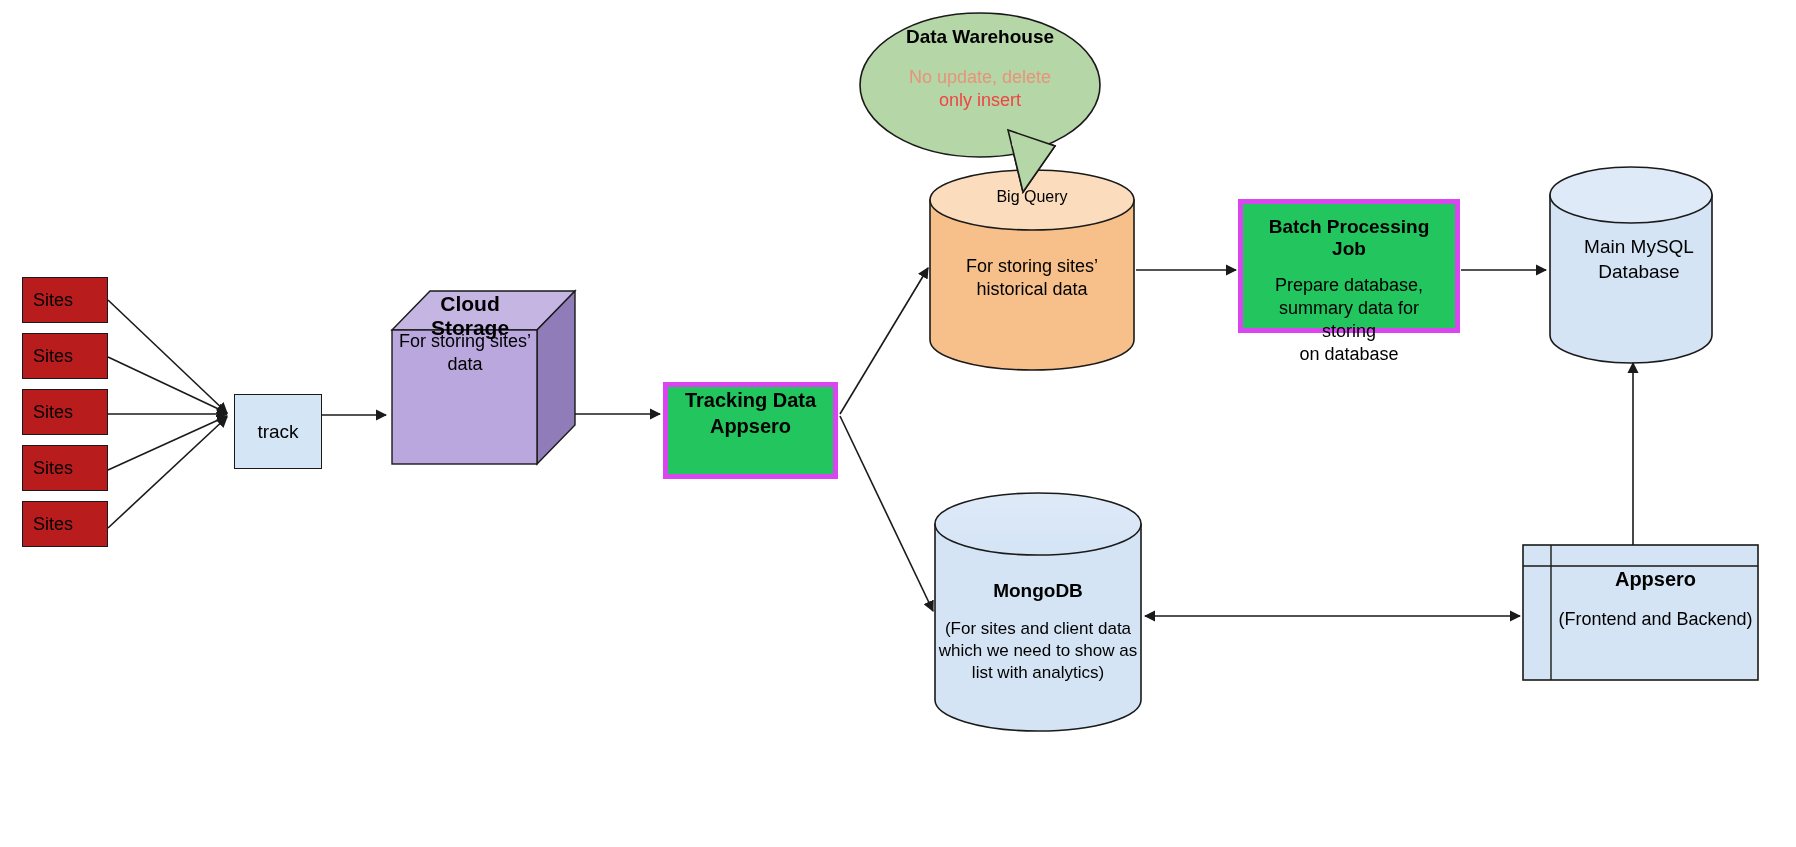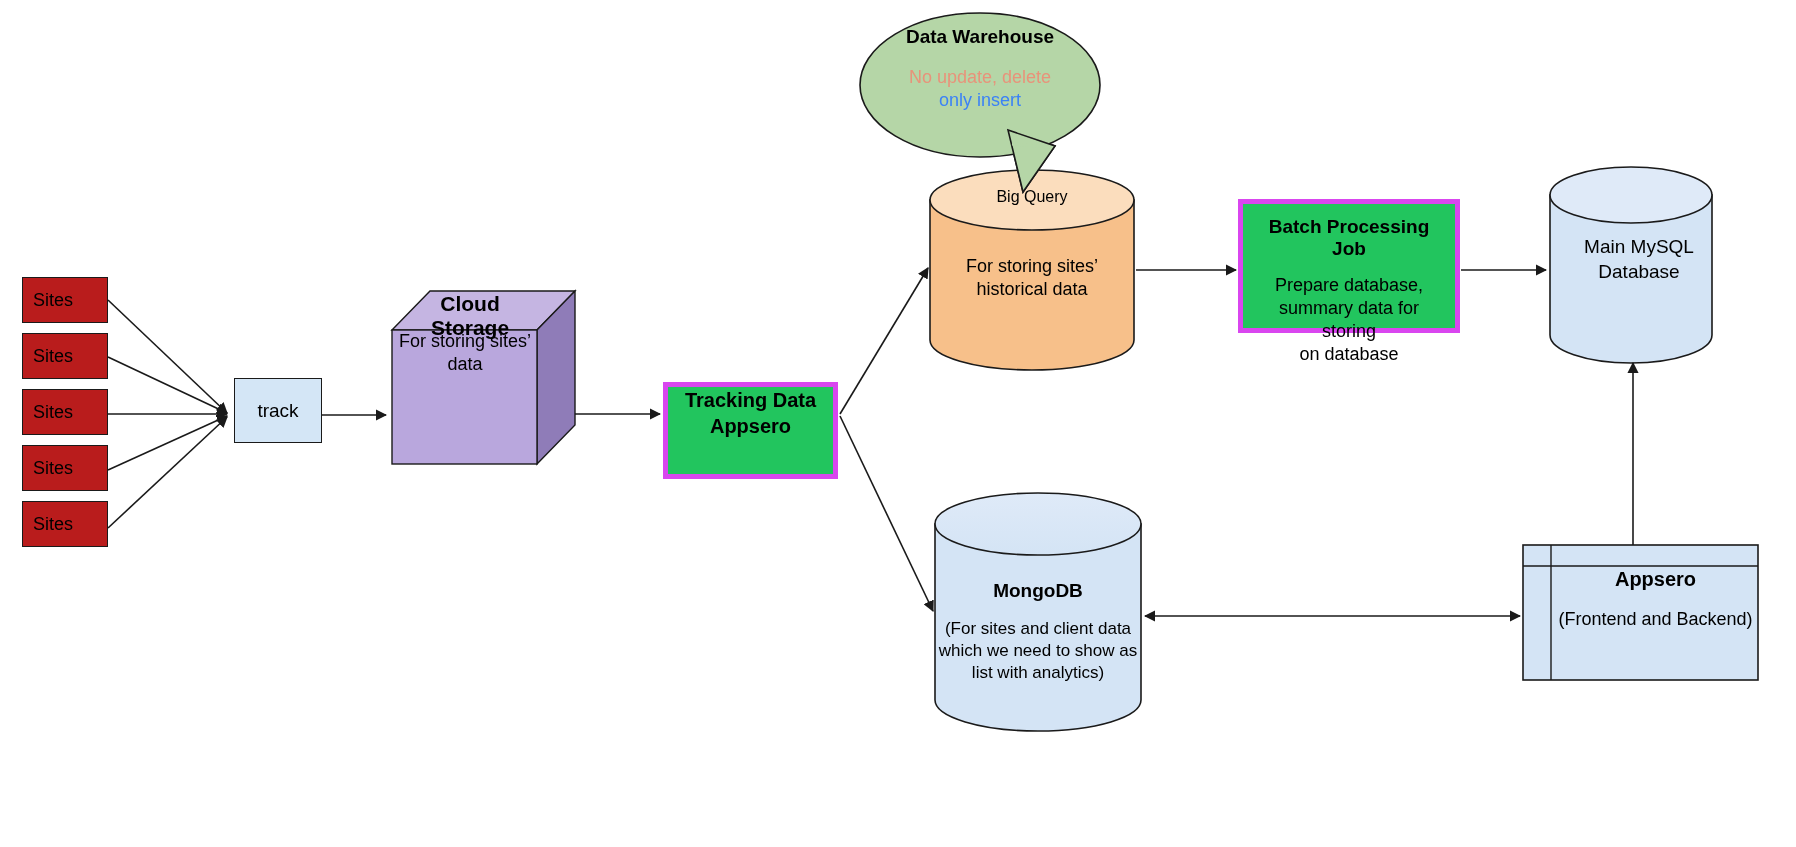--- a/index.html
+++ b/index.html
@@ -174,35 +174,35 @@
 <div class="node sites-box" style="left:22px;  top:389px; width:86px; height:46px;">
   <span>Sites</span>
 </div>
 <div class="node sites-box" style="left:22px;  top:445px; width:86px; height:46px;">
   <span>Sites</span>
 </div>
 <div class="node sites-box" style="left:22px;  top:501px; width:86px; height:46px;">
   <span>Sites</span>
 </div>
 
-<div class="node track-box" style="left:234px; top:378px; width:88px; height:65px;">
+<div class="node track-box" style="left:234px; top:394px; width:88px; height:75px;">
   <span>track</span>
 </div>
 
 <div class="lbl cs-top-txt" style="left:400px; top:292px; width:140px; height:34px;">Cloud Storage</div>
 <div class="lbl cs-front-txt" style="left:394px; top:330px; width:142px; height:134px;">For storing sites’ data</div>
 
 <div class="node proc-box pipeline-box lbl" style="left:663px; top:382px; width:175px; height:97px;">
   <span class="title">Tracking Data Appsero</span>
 </div>
 
 <div class="lbl callout-txt" style="left:860px; top:26px; width:240px; height:120px;">
   <span class="title">Data Warehouse</span>
   <span class="sub" style="color:#e8937a;">No update, delete</span>
-  <span class="sub" style="color:#3b82f6;">only insert</span>
+  <span class="sub" style="color:#ef4444;">only insert</span>
 </div>
 
 <div class="lbl bq-txt" style="left:932px; top:188px; width:200px; height:32px;">Big Query</div>
 <div class="lbl bq-txt" style="left:932px; top:255px; width:200px; height:60px;">
   <span class="sub">For storing sites’</span>
   <span class="sub">historical data</span>
 </div>
 
 <div class="node proc-box lbl" style="left:1238px; top:199px; width:222px; height:134px; padding:12px 8px;">
   <span class="title">Batch Processing Job</span>

